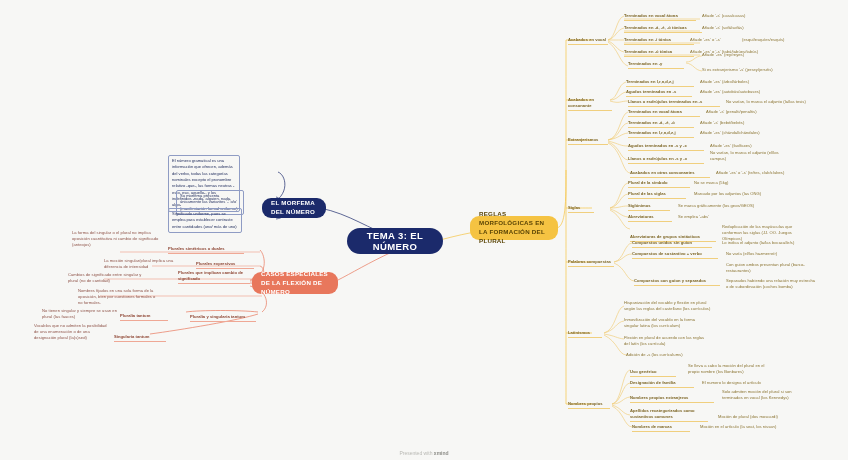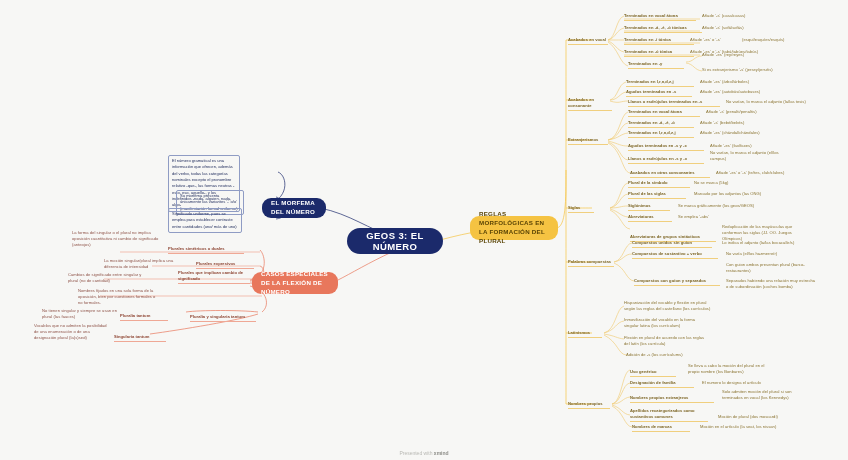--- a/index.html
+++ b/index.html
@@ -140,21 +140,21 @@
       <path d="M612 406 C 624 412 624 426 632 427" stroke="#f0cf7e"></path>
 
       <path d="M624 19 L 700 19" stroke="#f0cf7e"></path>
       <path d="M624 31 L 700 31" stroke="#f0cf7e"></path>
       <path d="M624 43 L 700 43" stroke="#f0cf7e"></path>
       <path d="M624 55 L 700 55" stroke="#f0cf7e"></path>
     </g>
   </svg>
 
   <div class="node central" style="left:347px; top:228px; width:96px; height:26px;">
-    <span>GEOS 3: EL NÚMERO</span>
+    <span>TEMA 3: EL NÚMERO</span>
   </div>
 
   <div class="node pill navy" style="left:262px; top:198px; width:64px; height:20px;">
     <span>EL MORFEMA DEL NÚMERO</span>
   </div>
 
   <div class="node pill coral" style="left:252px; top:272px; width:86px; height:22px;">
     <span>CASOS ESPECIALES DE LA FLEXIÓN DE NÚMERO</span>
   </div>
 

